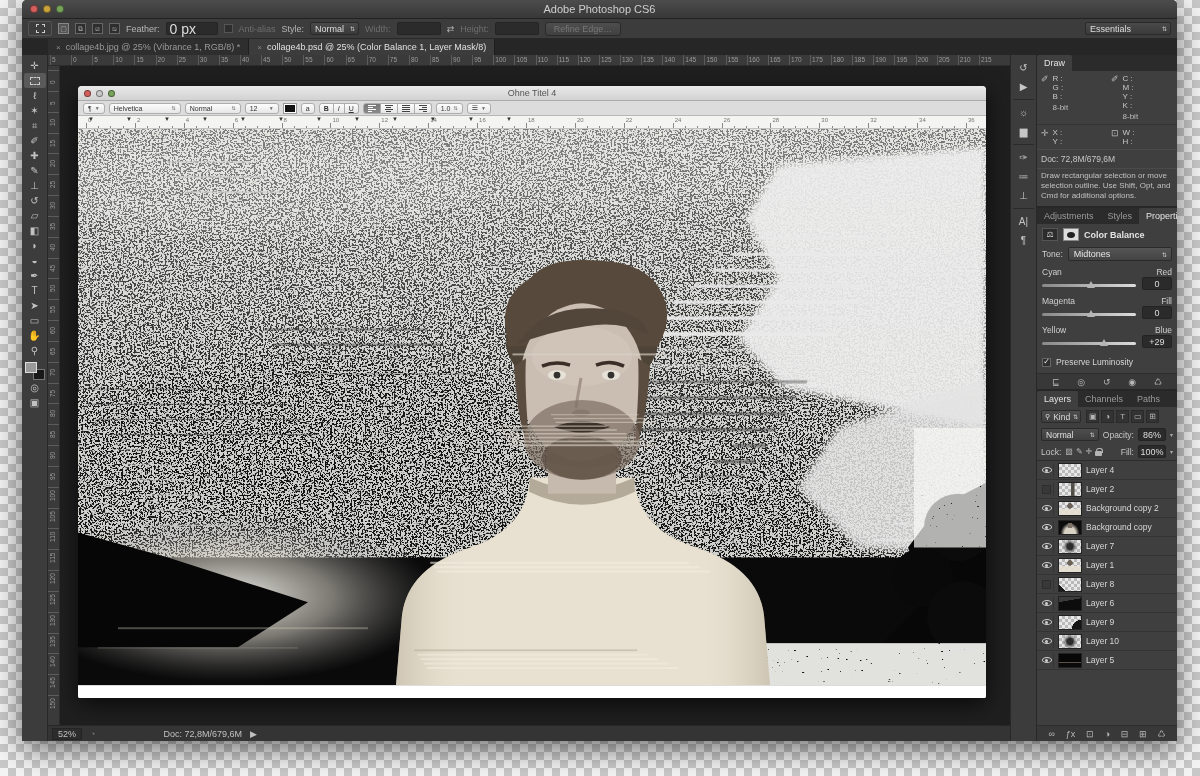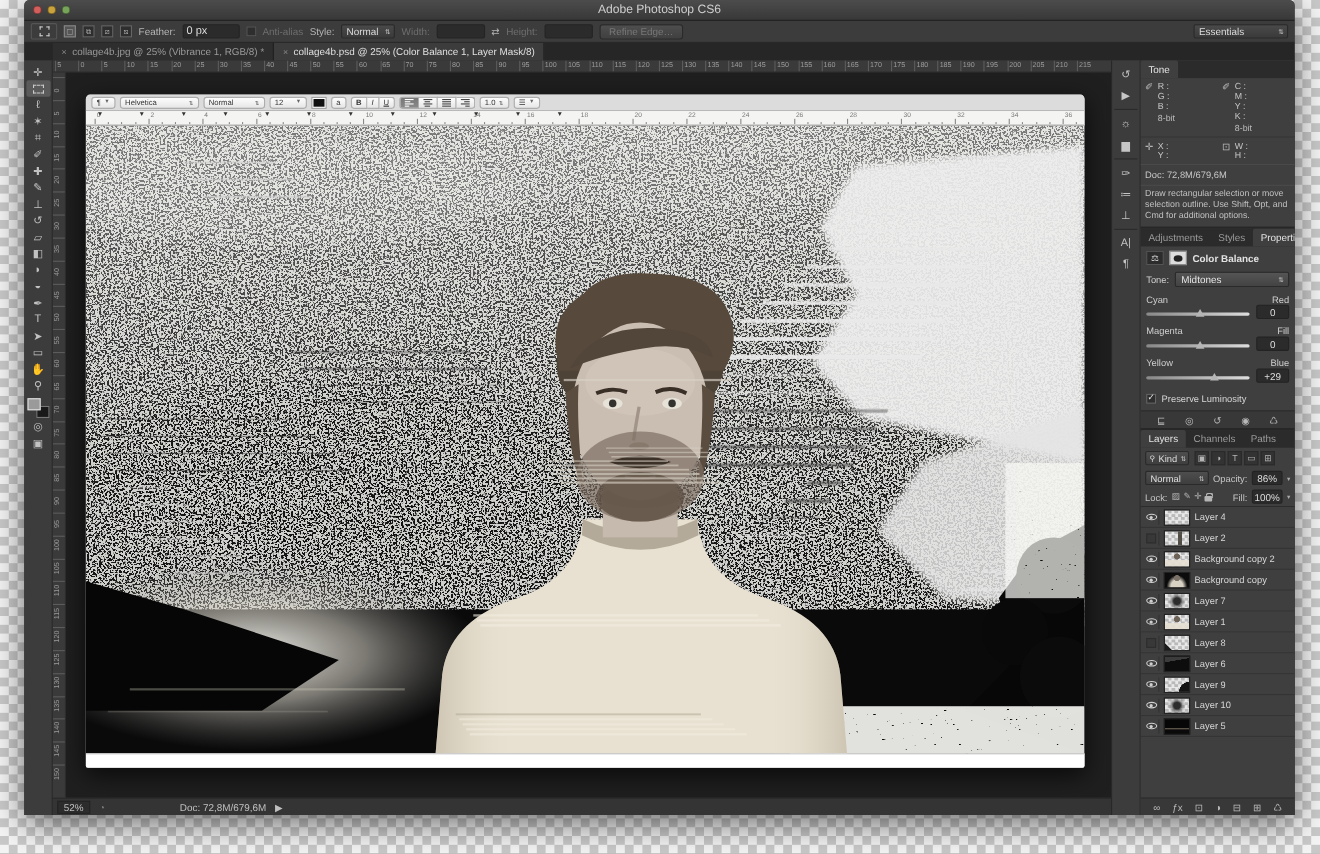--- a/index.html
+++ b/index.html
@@ -18,21 +18,21 @@
   .lights { display:flex; gap:5px; margin-left:8px; }
   .light { width:8px; height:8px; border-radius:50%; border:1px solid rgba(0,0,0,.4); }
   .l-red{ background:#d35f5c; } .l-yellow{ background:#caa33c; } .l-green{ background:#77a35a; }
   .title-text { position:absolute; left:0; right:0; text-align:center; color:#cfcfcf; font-size:11px; }
   
   .optionsbar { height:20px; background:#3c3c3c; border-bottom:1px solid #282828;
     display:flex; align-items:center; gap:6px; padding:0 6px; flex:0 0 auto; }
   .opt-label { color:#b5b5b5; font-size:9px; }
   .opt-label.dim { color:#6e6e6e; }
   .opt-input { background:#2b2b2b; border:1px solid #242424; border-radius:2px; color:#ddd;
-    font-size:10px; height:13px; padding:0 3px; display:flex; align-items:center; }
+    font-size:14px; height:13px; padding:0 3px; display:flex; align-items:center; }
   .opt-select { background:linear-gradient(#4a4a4a,#3a3a3a); border:1px solid #2a2a2a; border-radius:2px;
     height:13px; padding:0 4px; font-size:9px; color:#ddd; display:flex; align-items:center; gap:6px; }
   .opt-btn { background:linear-gradient(#4e4e4e,#404040); border:1px solid #2a2a2a; border-radius:3px;
     height:14px; padding:0 8px; font-size:9px; color:#777; display:flex; align-items:center; }
   .tool-preset { width:24px; height:15px; border:1px solid #555; border-radius:2px; display:flex;
     align-items:center; justify-content:center; }
   .marquee-glyph { width:9px; height:9px; border:1px dashed #ccc; }
   .selmode { width:11px; height:11px; border:1px solid #666; background:#2e2e2e; color:#aaa;
     font-size:7px; display:flex; align-items:center; justify-content:center; }
   .selmode.active { background:#555; border-color:#888; }
@@ -444,20 +444,28 @@
             <div class="tick" style="top: 587.484px;"></div>
             <div class="ticklabel" style="top: 601.484px;">140</div>
             <div class="tick" style="top: 608.323px;"></div>
             <div class="ticklabel" style="top: 622.323px;">145</div>
             <div class="tick" style="top: 629.161px;"></div>
             <div class="ticklabel" style="top: 643.161px;">150</div>
           </div>
         <div class="canvas">
 
           <div class="te-window">
+            <div class="te-titlebar">
+              <div class="lights" style="margin-left:6px">
+                <div class="light l-red"></div>
+                <div class="light" style="background:#c9c9c9"></div>
+                <div class="light l-green"></div>
+              </div>
+              <div class="te-title">Ohne Titel 4</div>
+            </div>
             <div class="te-formatbar">
               <div class="te-ctl">
                   <span>¶</span>
                   <span class="arrow">▼</span>
                 </div>
               <div class="te-ctl" style="width:72px; justify-content:space-between">
                   <span>Helvetica</span>
                   <span class="arrow">⇅</span>
                 </div>
               <div class="te-ctl" style="width:56px; justify-content:space-between">
@@ -841,21 +849,21 @@
           <div class="strip-icon">⊥</div>
           <div class="strip-sep"></div>
           <div class="strip-icon">A|</div>
           <div class="strip-icon">¶</div>
         </div>
       <div class="panels">
 
 
         <div class="panel">
           <div class="panel-tabs">
-              <div class="panel-tab active">Tone</div>
+              <div class="panel-tab active">Draw</div>
             </div>
           <div class="info-grid">
             <div class="info-cell">
               <span class="glyph">✐</span>
               <div class="lines" id="info-rgb">
                   <div>R :</div>
                   <div>G :</div>
                   <div>B :</div>
                   <div class="bit">8-bit</div>
                 </div>

